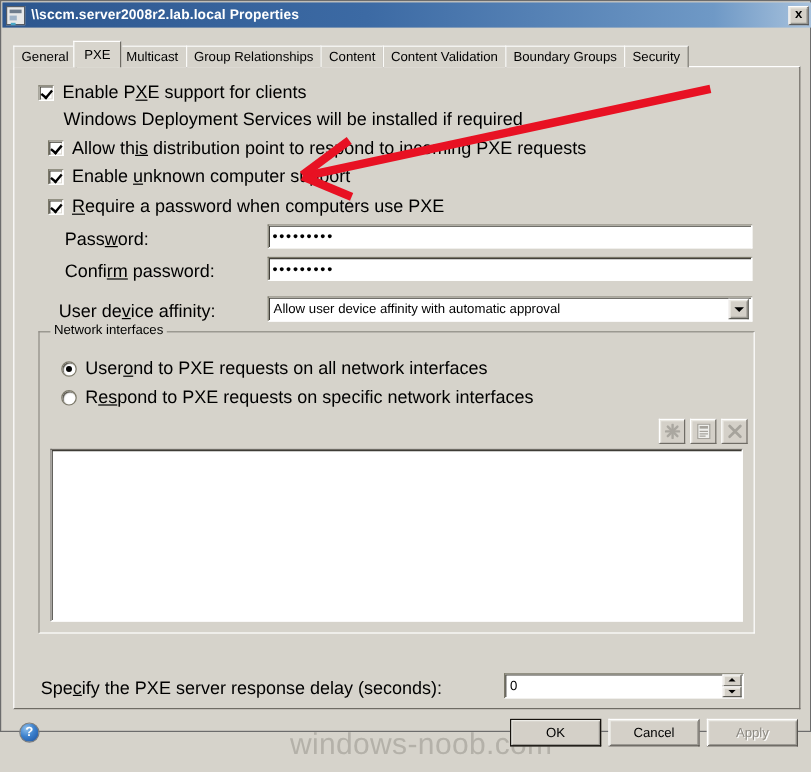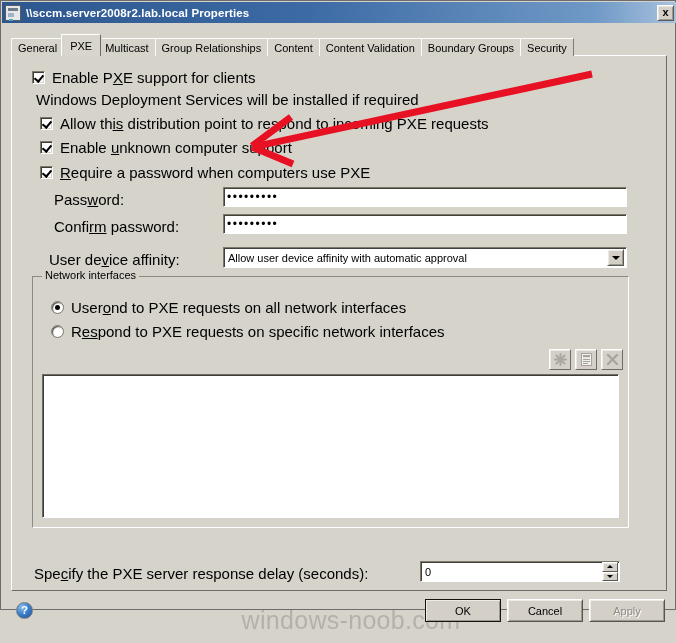--- a/index.html
+++ b/index.html
@@ -414,21 +414,21 @@
     <div class="tab">Security</div>
   </div>
 
   <div id="panel"></div>
 
   <div class="row" style="left:31px; top:68px;">
     <div class="cb checked"></div>
     <div class="lbl"><span>Enable P</span><u>X</u><span>E support for clients</span></div>
   </div>
 
-  <div class="row" style="left:35px; top:90px;">
+  <div class="row" style="left:52px; top:90px;">
     <div class="lbl" style="margin-left:0;">Windows Deployment Services will be installed if required</div>
   </div>
 
   <div class="row" style="left:39px; top:114px;">
     <div class="cb checked"></div>
     <div class="lbl"><span>Allow th</span><u>is</u><span> distribution point to respond to incoming PXE requests</span></div>
   </div>
 
   <div class="row" style="left:39px; top:138px;">
     <div class="cb checked"></div>

